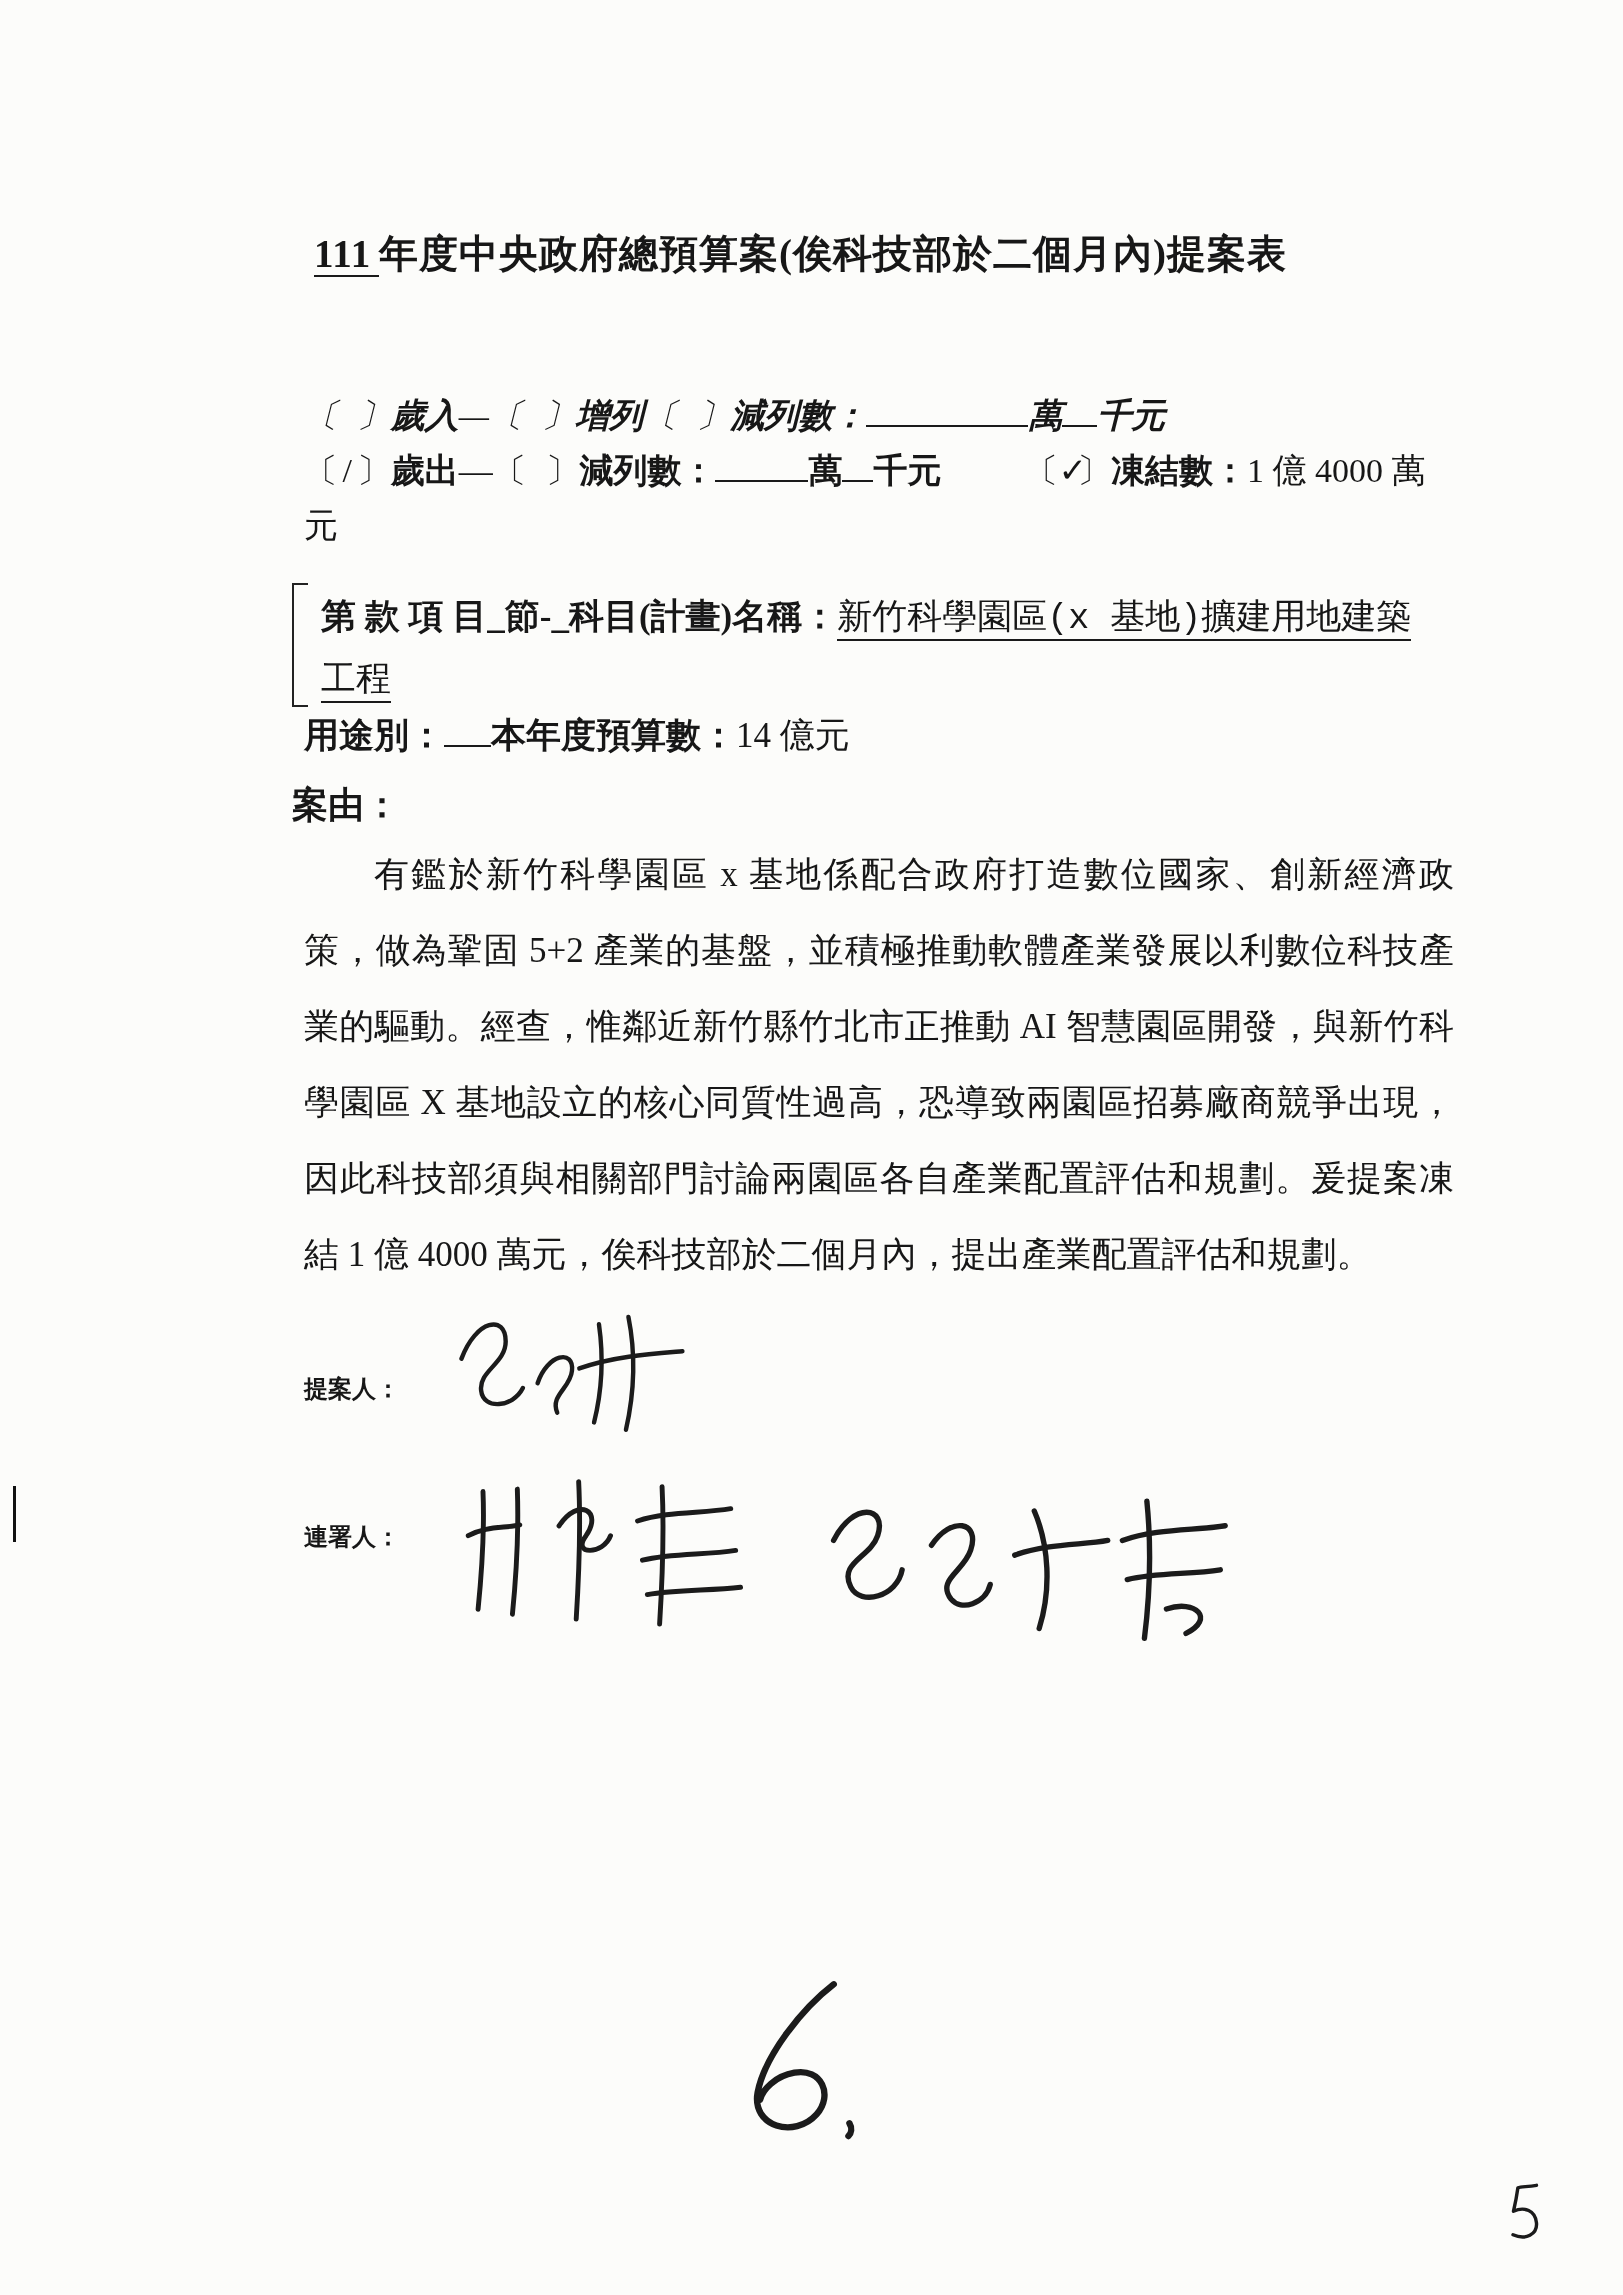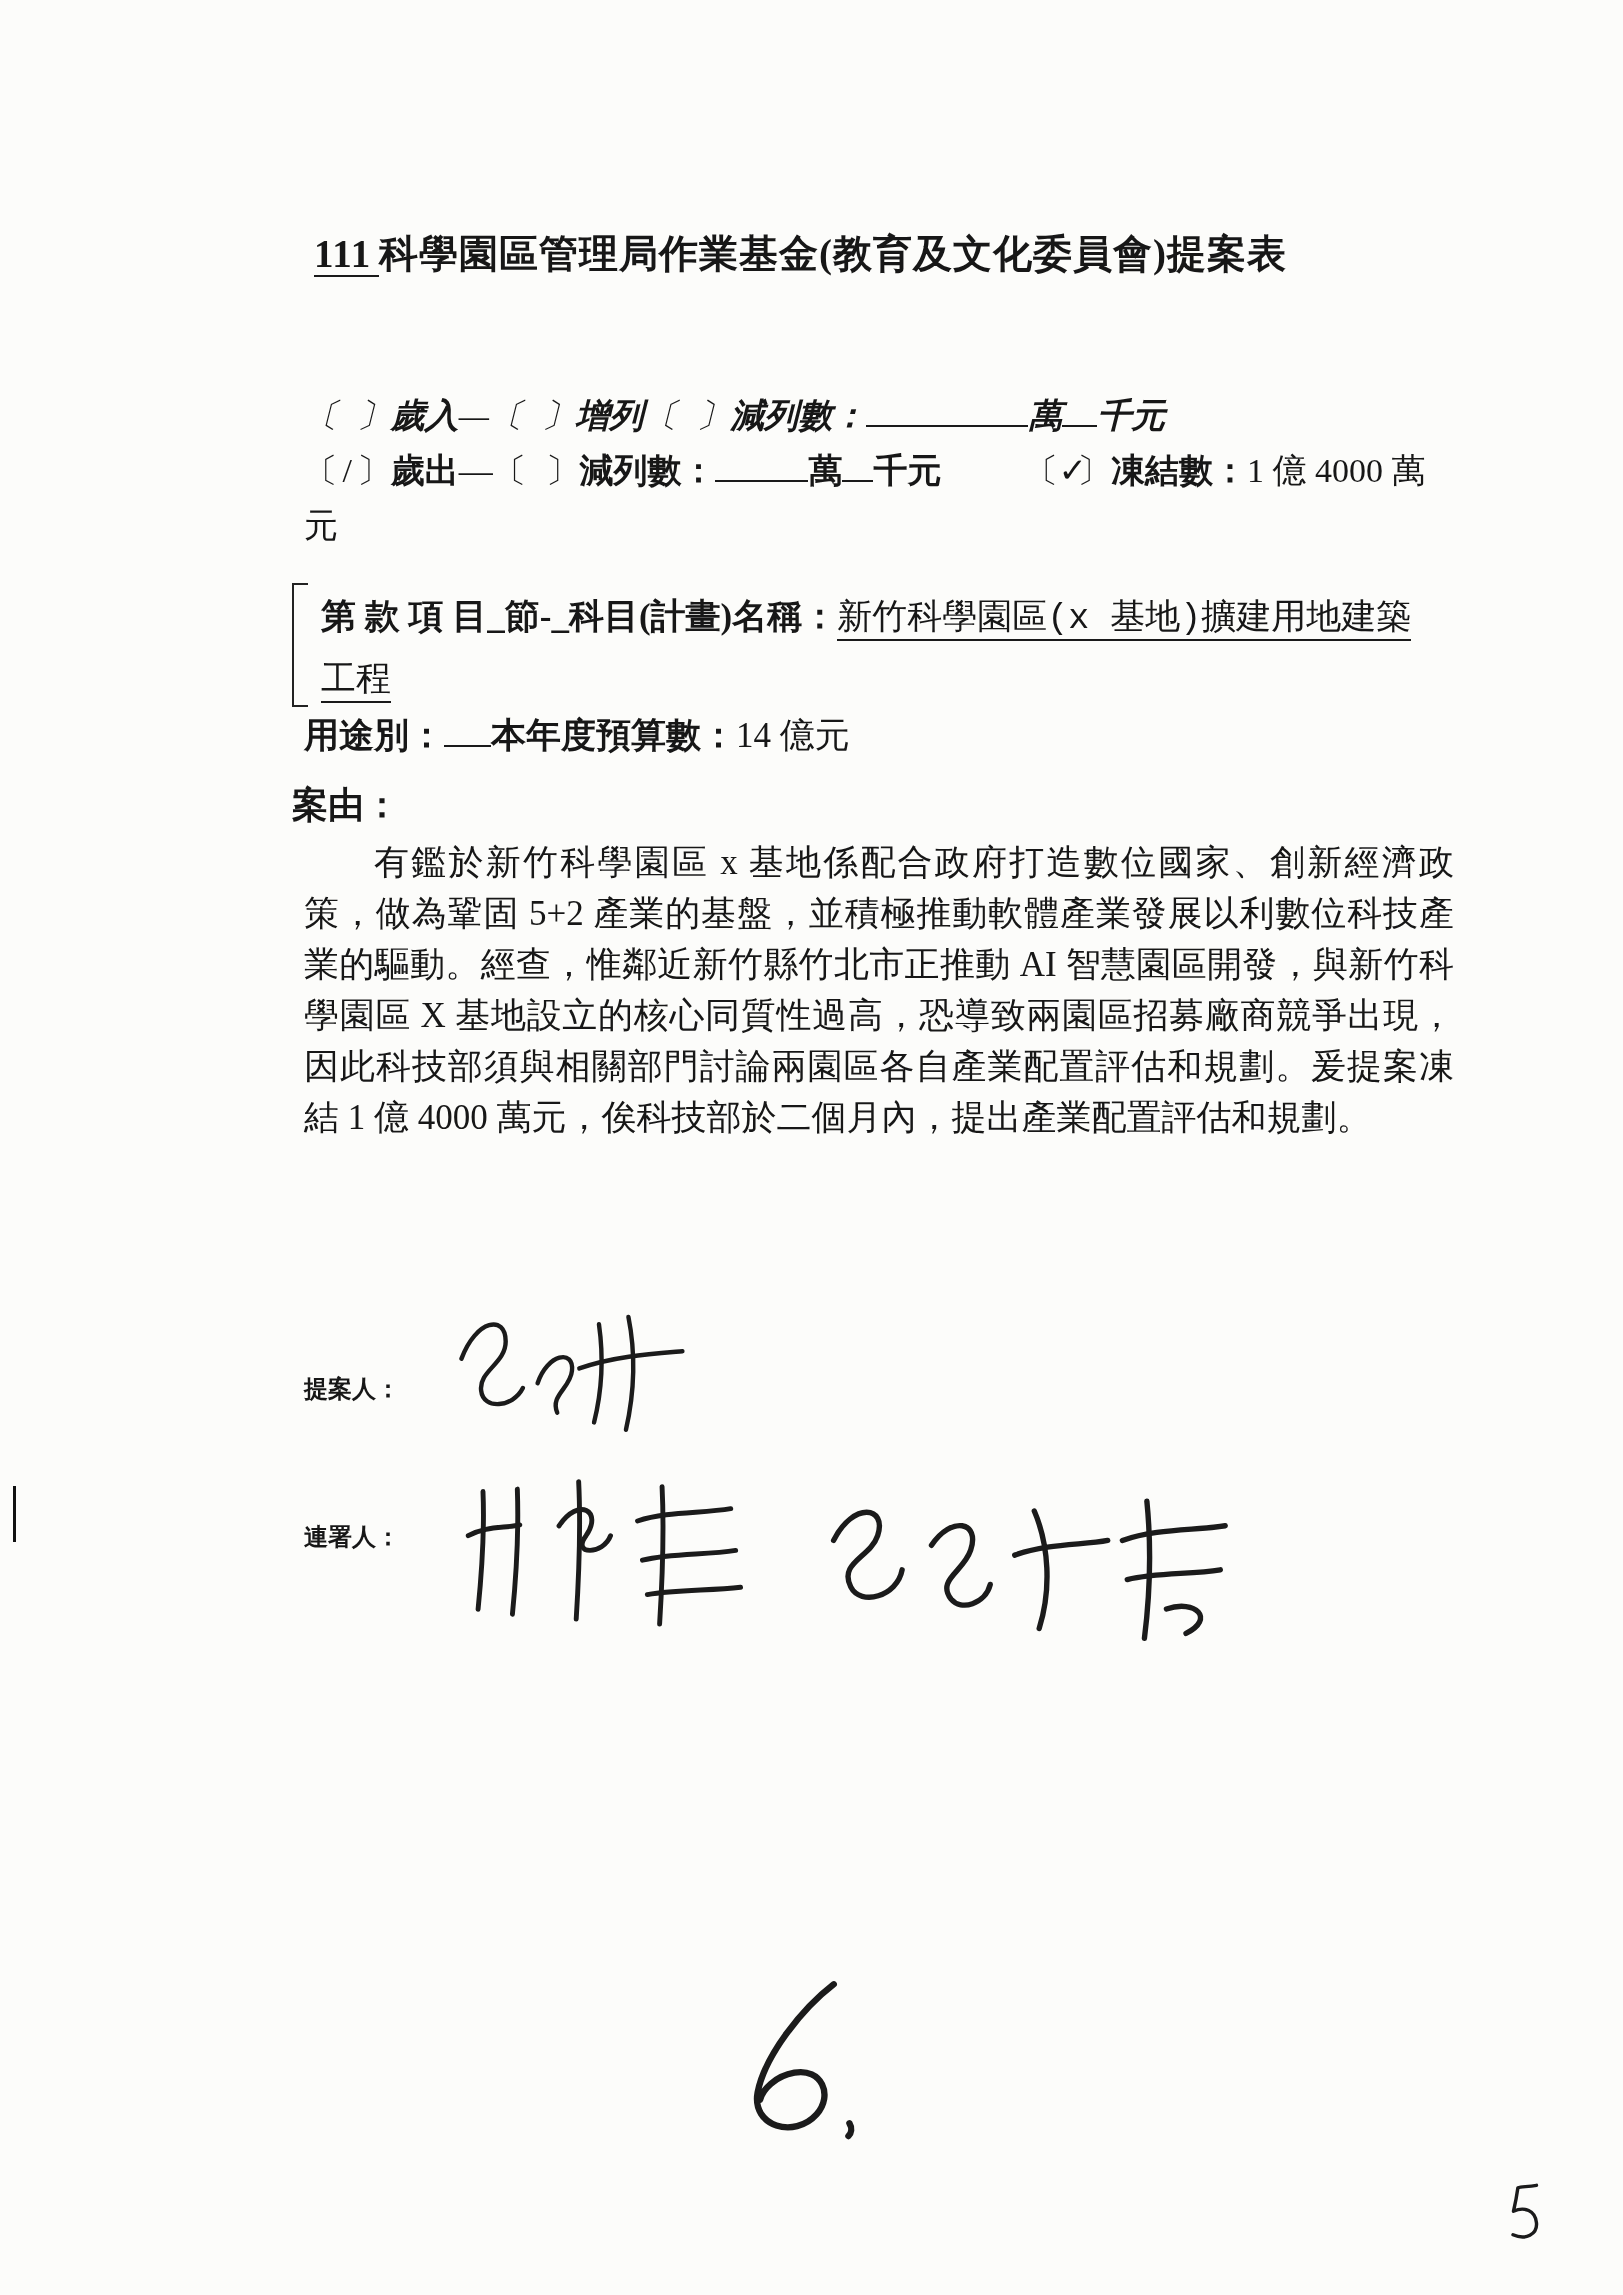--- a/index.html
+++ b/index.html
@@ -27,21 +27,21 @@
   .cb { display:inline-block; white-space:nowrap; }
   .cb .mk { display:inline-block; width:0.55em; text-align:center; }
   .title { font-size:39px; font-weight:600; letter-spacing:1px; white-space:nowrap; }
   .title .yr { padding-right:7.8px; border-bottom:2.5px solid #1a1a1a; }
   .unit-val { padding:0 14.7px 2.9px 14.7px; }
   .pgnum { padding:0 16.7px 2px 16.7px; }
   .subject-block { font-size:35px; line-height:60px; }
   .subject-block .u { padding-bottom:0;font-family:Liberation Mono, monospace; }
   .para {
     font-size:35px;
-    line-height:51px;
+    line-height:76px;
     text-align:justify;
     text-indent:2em;
   }
   .sig-label { font-size:24px; }
   .margin-bracket {
     width:15.7px; height:124px;
     border-left:2.9px solid #222;
     border-top:2.9px solid #222;
     border-bottom:2.9px solid #222;
   }
@@ -52,21 +52,21 @@
     stroke-linecap:round;
     stroke-linejoin:round;
   }
 </style>
 </head>
 <body>
 
 <div class="page">
 
   <div class="abs title" style="left:314px; top:227px;">
-    <span class="yr">111</span><span>科學園區管理局作業基金(教育及文化委員會)提案表</span>
+    <span class="yr">111</span><span>年度中央政府總預算案(俟科技部於二個月內)提案表</span>
   </div>
 
 
   <div class="abs row" style="left:304px; top:393px;font-style:italic;">
     <span class="cb"><span>〔</span><span class="mk"></span><span>〕</span></span><span class="b">歲入</span><span>—</span><span class="cb"><span>〔</span><span class="mk"></span><span>〕</span></span><span class="b">增列</span><span class="cb"><span>〔</span><span class="mk"></span><span>〕</span></span><span class="b">減列數：</span><span class="blank" style="width:162px;"></span><span class="b">萬</span><span class="blank" style="width:35px;"></span><span class="b">千元</span>
   </div>
 
   <div class="abs row" style="left:304px; top:448px;">
     <span class="cb"><span>〔</span><span class="mk">/</span><span>〕</span></span><span class="b">歲出</span><span>—</span><span class="cb"><span>〔</span><span class="mk"></span><span>〕</span></span><span class="b">減列數：</span><span class="blank" style="width:93px;"></span><span class="b">萬</span><span class="blank" style="width:31px;"></span><span class="b">千元</span><span class="sp" style="width:83px;"></span><span class="cb"><span>〔</span><span class="mk">✓</span><span>〕</span></span><span class="b">凍結數：</span><span>1 億 4000 萬</span>
   </div>

